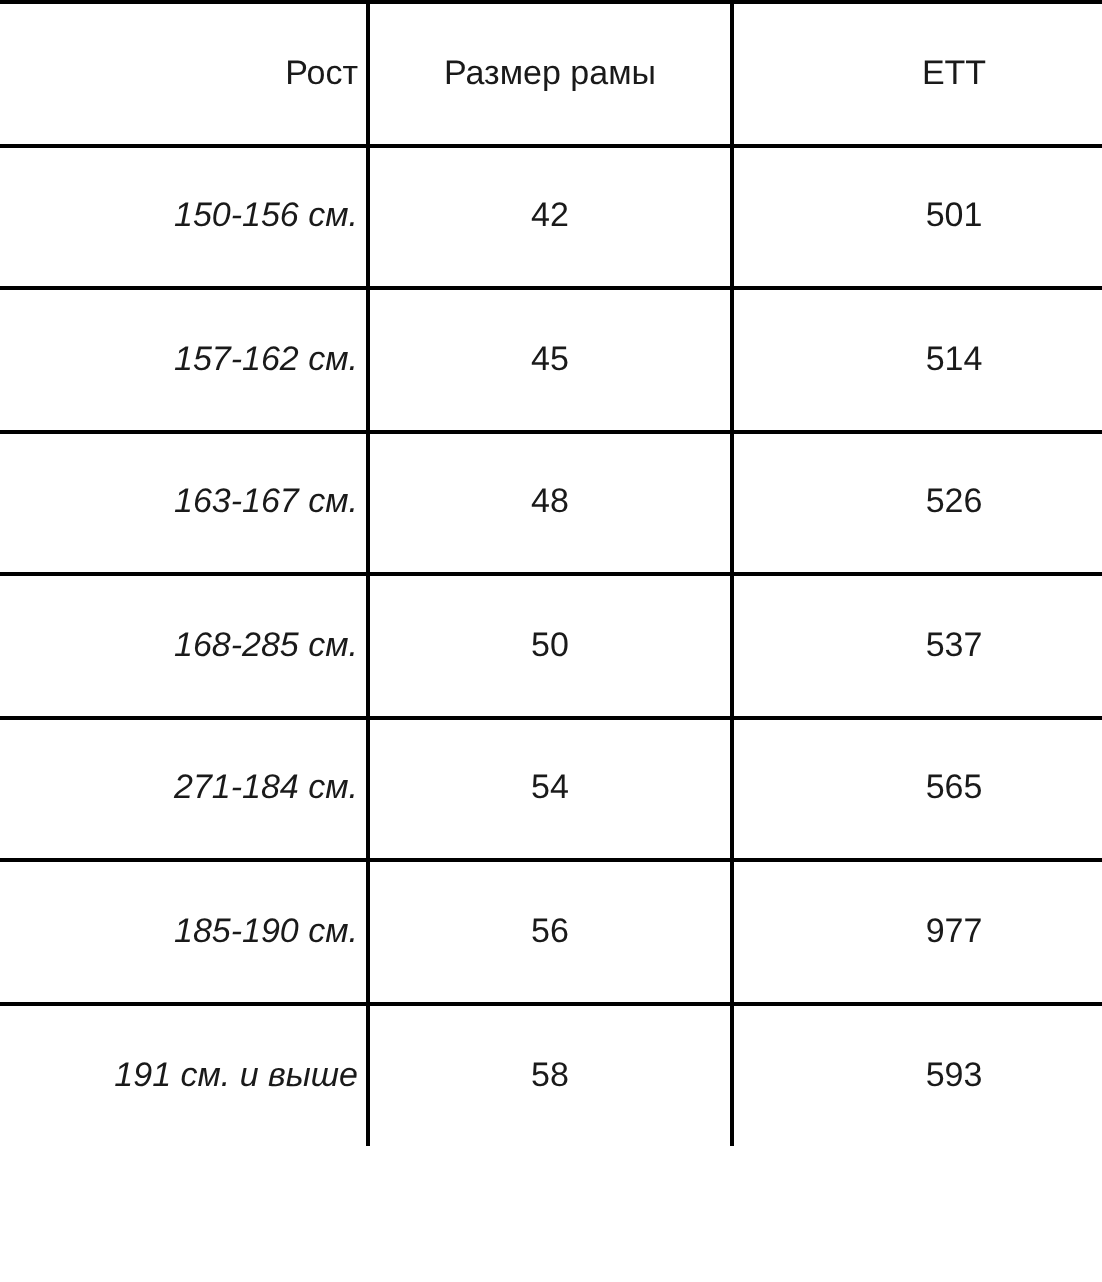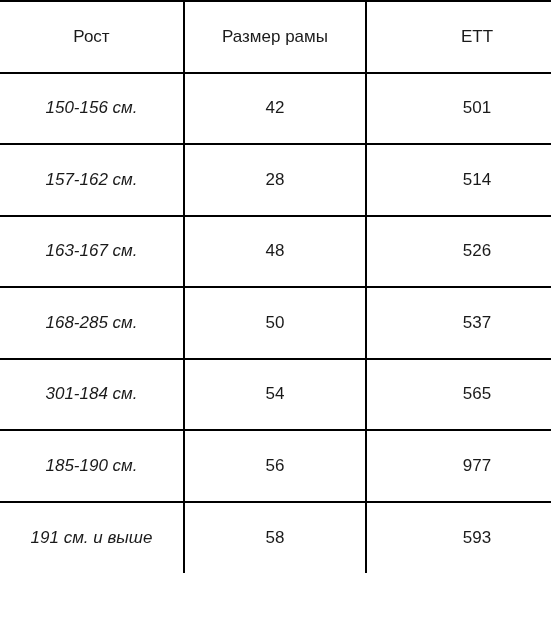--- a/index.html
+++ b/index.html
@@ -41,20 +41,21 @@
     padding: 0 4px;
     box-sizing: border-box;
     line-height: 1.2;
     white-space: nowrap;
   }
 
   
   .sizing-table th:first-child,
   .sizing-table td:first-child {
     border-left: none;
+    text-align: right;
   }
   .sizing-table th:last-child,
   .sizing-table td:last-child {
     border-right: none;
     padding-left: 40px;
   }
 
   
   .sizing-table tr:last-child td {
     border-bottom: none;
@@ -91,35 +92,35 @@
     </tr>
   </thead>
   <tbody>
     <tr>
       <td class="height-cell">150-156 см.</td>
       <td>42</td>
       <td>501</td>
     </tr>
     <tr>
       <td class="height-cell">157-162 см.</td>
-      <td>28</td>
+      <td>45</td>
       <td>514</td>
     </tr>
     <tr>
       <td class="height-cell">163-167 см.</td>
       <td>48</td>
       <td>526</td>
     </tr>
     <tr>
       <td class="height-cell">168-285 см.</td>
       <td>50</td>
       <td>537</td>
     </tr>
     <tr>
-      <td class="height-cell">301-184 см.</td>
+      <td class="height-cell">271-184 см.</td>
       <td>54</td>
       <td>565</td>
     </tr>
     <tr>
       <td class="height-cell">185-190 см.</td>
       <td>56</td>
       <td>977</td>
     </tr>
     <tr>
       <td class="height-cell">191 см. и выше</td>

